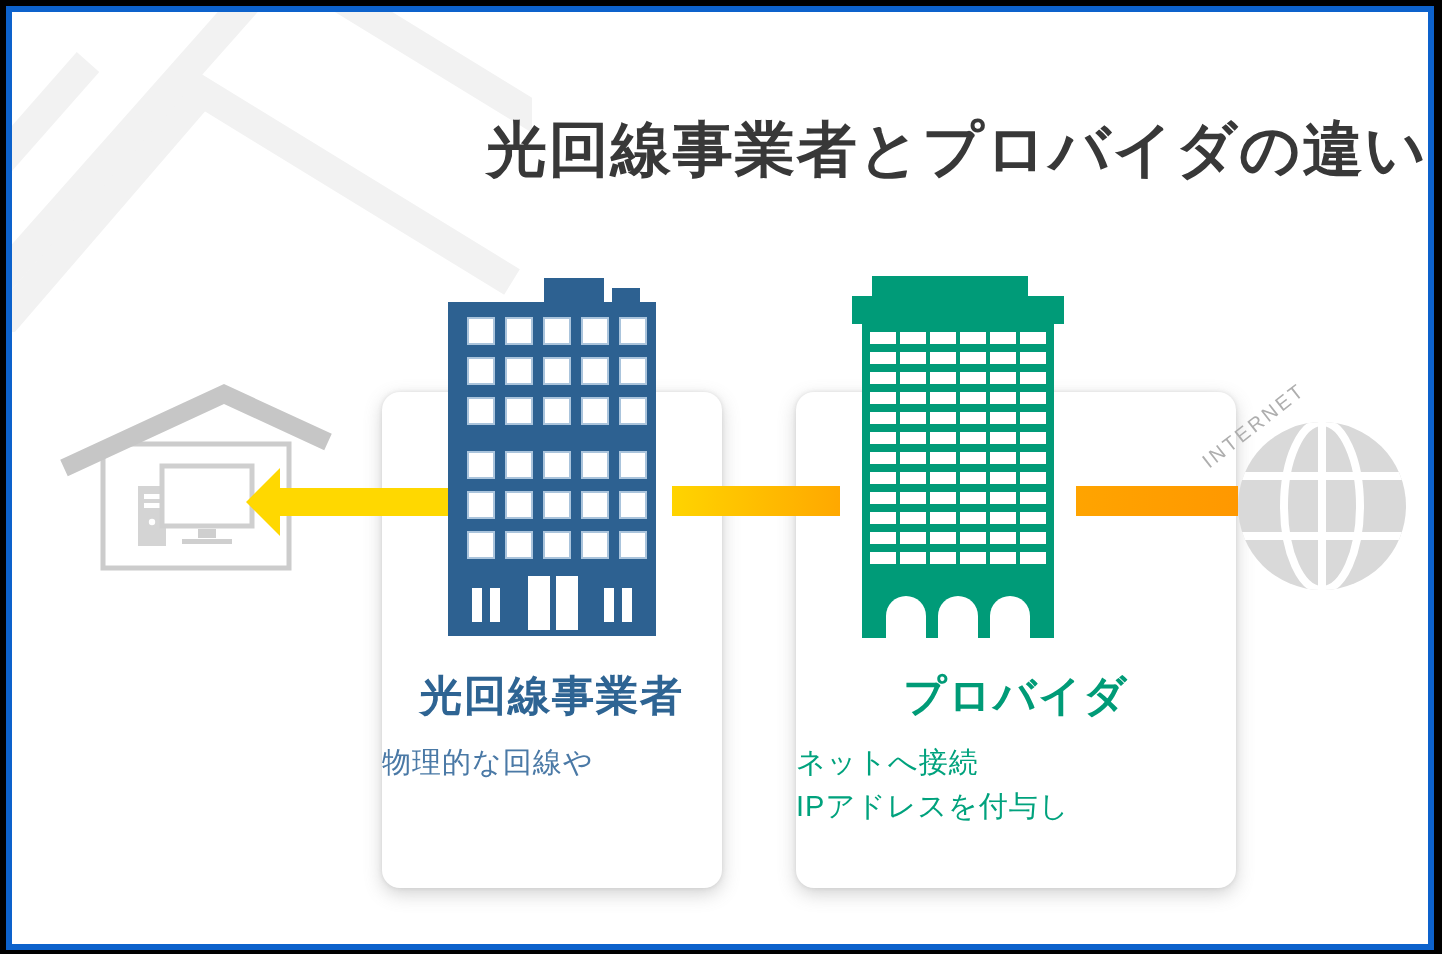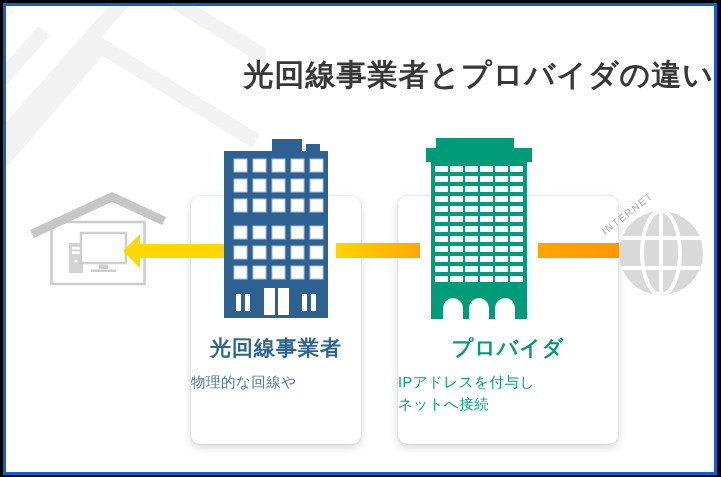--- a/index.html
+++ b/index.html
@@ -62,22 +62,22 @@
 
     <div class="abs card card-left">
       <div class="heading">光回線事業者</div>
       <div class="body-text">
         <div>物理的な回線や</div>
       </div>
     </div>
     <div class="abs card card-right">
       <div class="heading">プロバイダ</div>
       <div class="body-text">
+        <div>ネットへ接続</div>
         <div>IPアドレスを付与し</div>
-        <div>ネットへ接続</div>
       </div>
     </div>
 
     <svg class="abs" style="left:22px;top:182px;" width="150" height="104">
       <rect x="23.5" y="34" width="93" height="62" fill="#ffffff" stroke="#cccccc" stroke-width="2.5"></rect>
       <polyline points="4,46 84,9 136,33" fill="none" stroke="#c6c6c6" stroke-width="9"></polyline>
       <rect x="41" y="55" width="14" height="30" fill="#d4d4d4"></rect>
       <rect x="44" y="59" width="8" height="2.5" fill="#ffffff"></rect>
       <rect x="44" y="63.5" width="8" height="2.5" fill="#ffffff"></rect>
       <circle cx="48" cy="73" r="1.6" fill="#ffffff"></circle>

